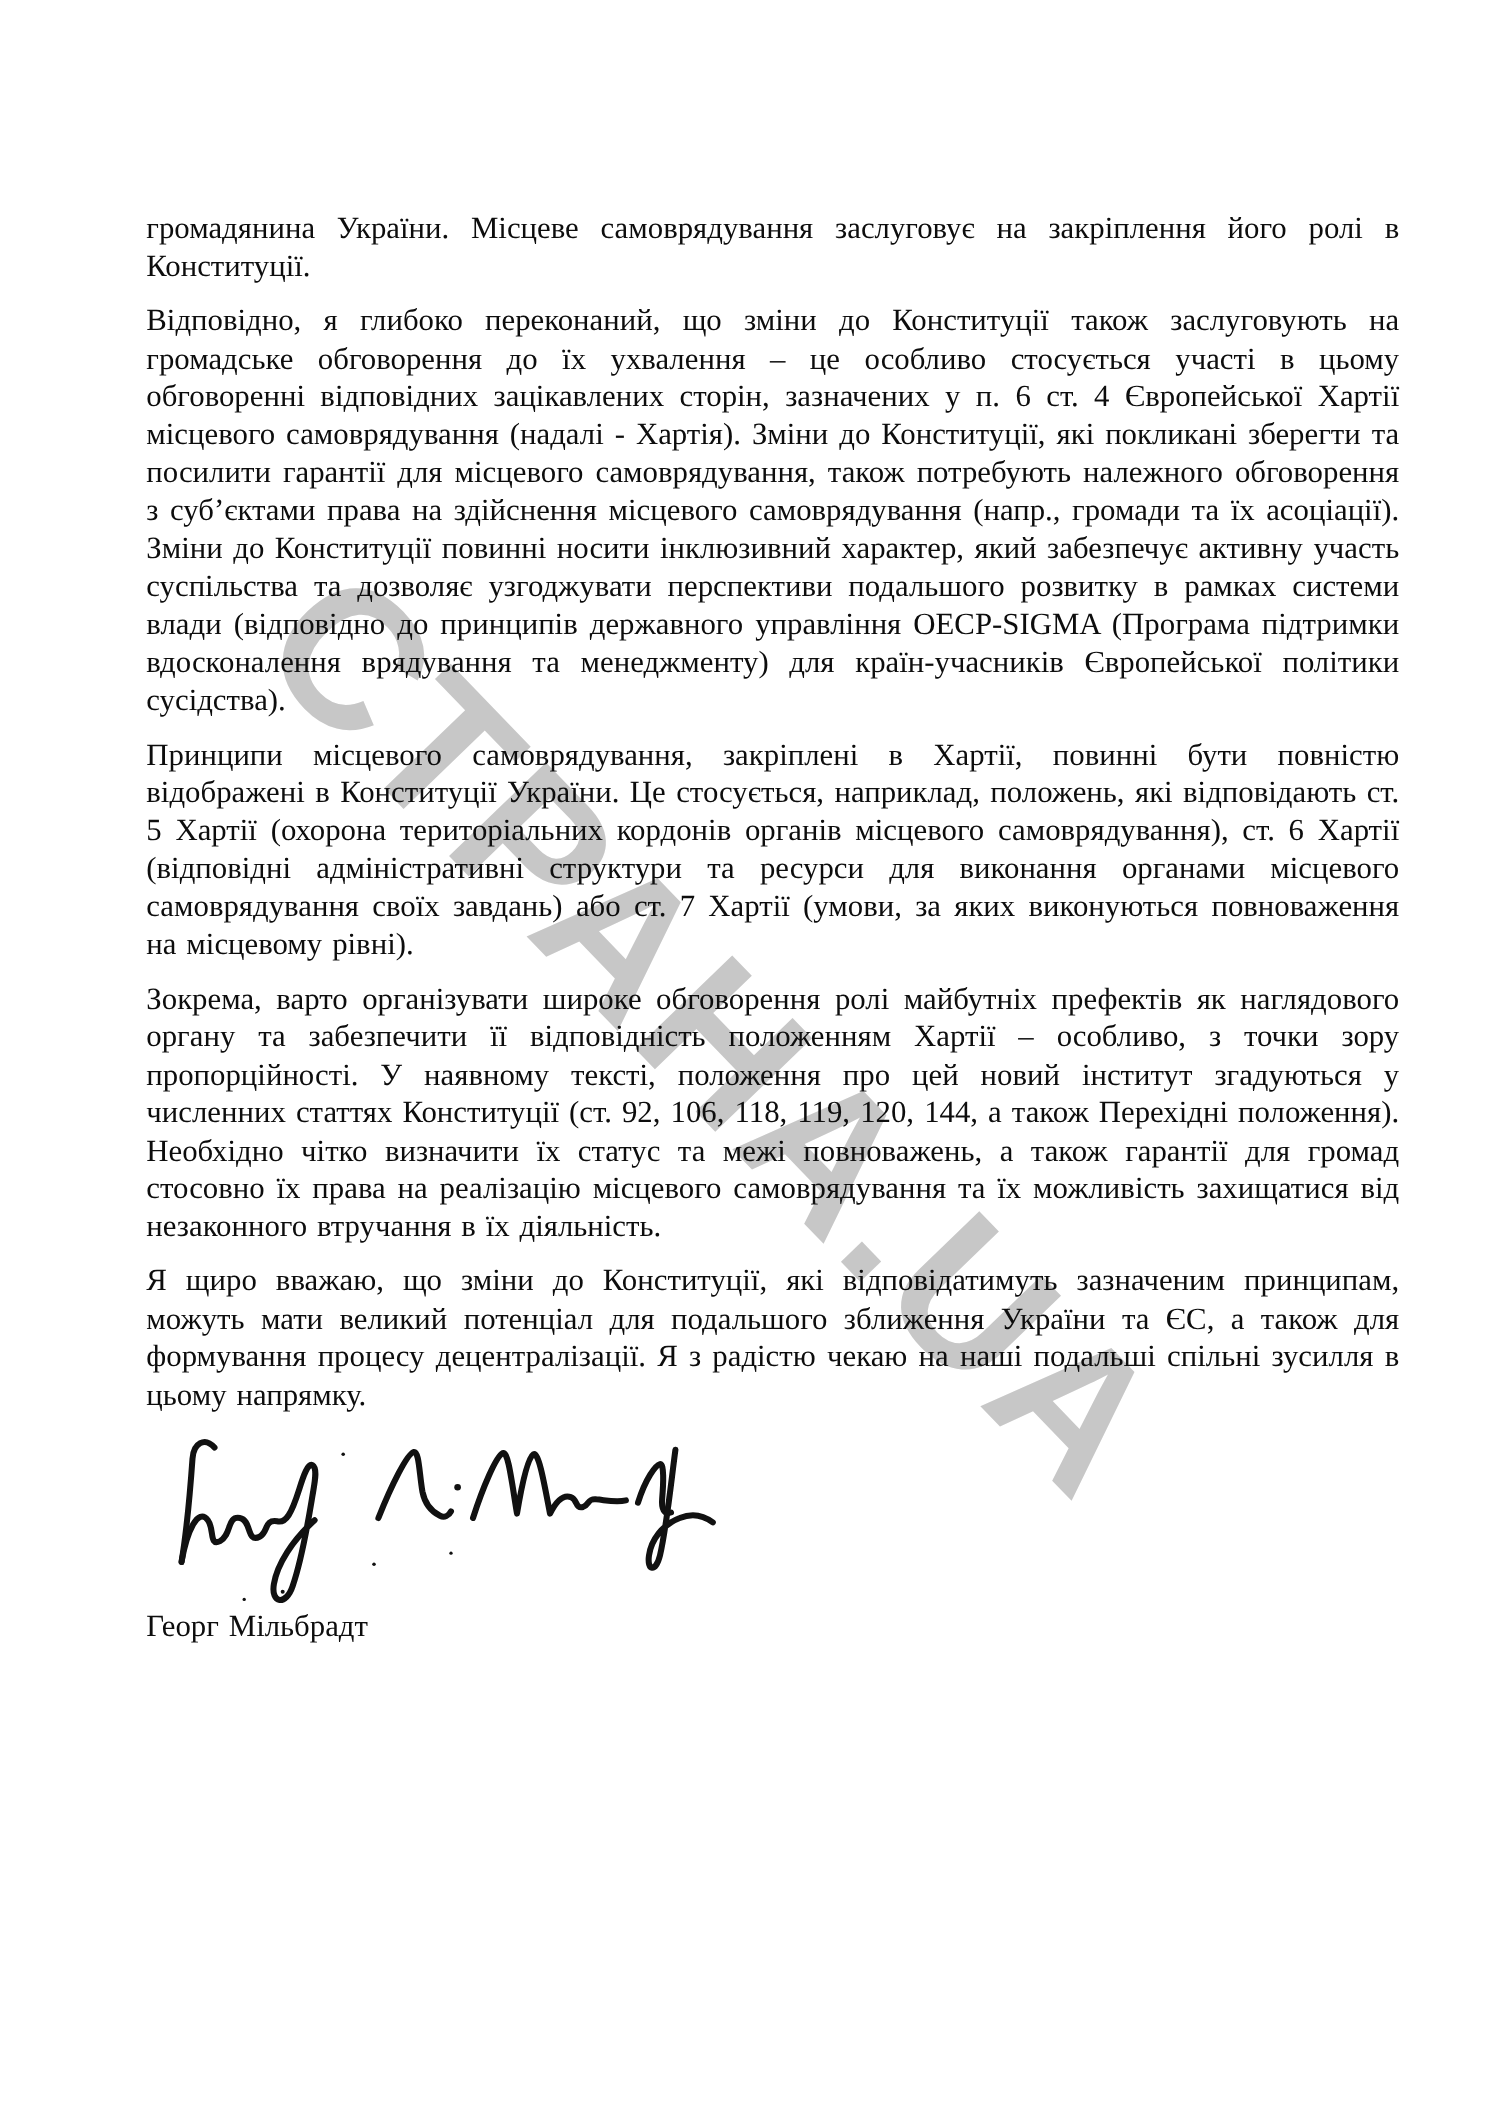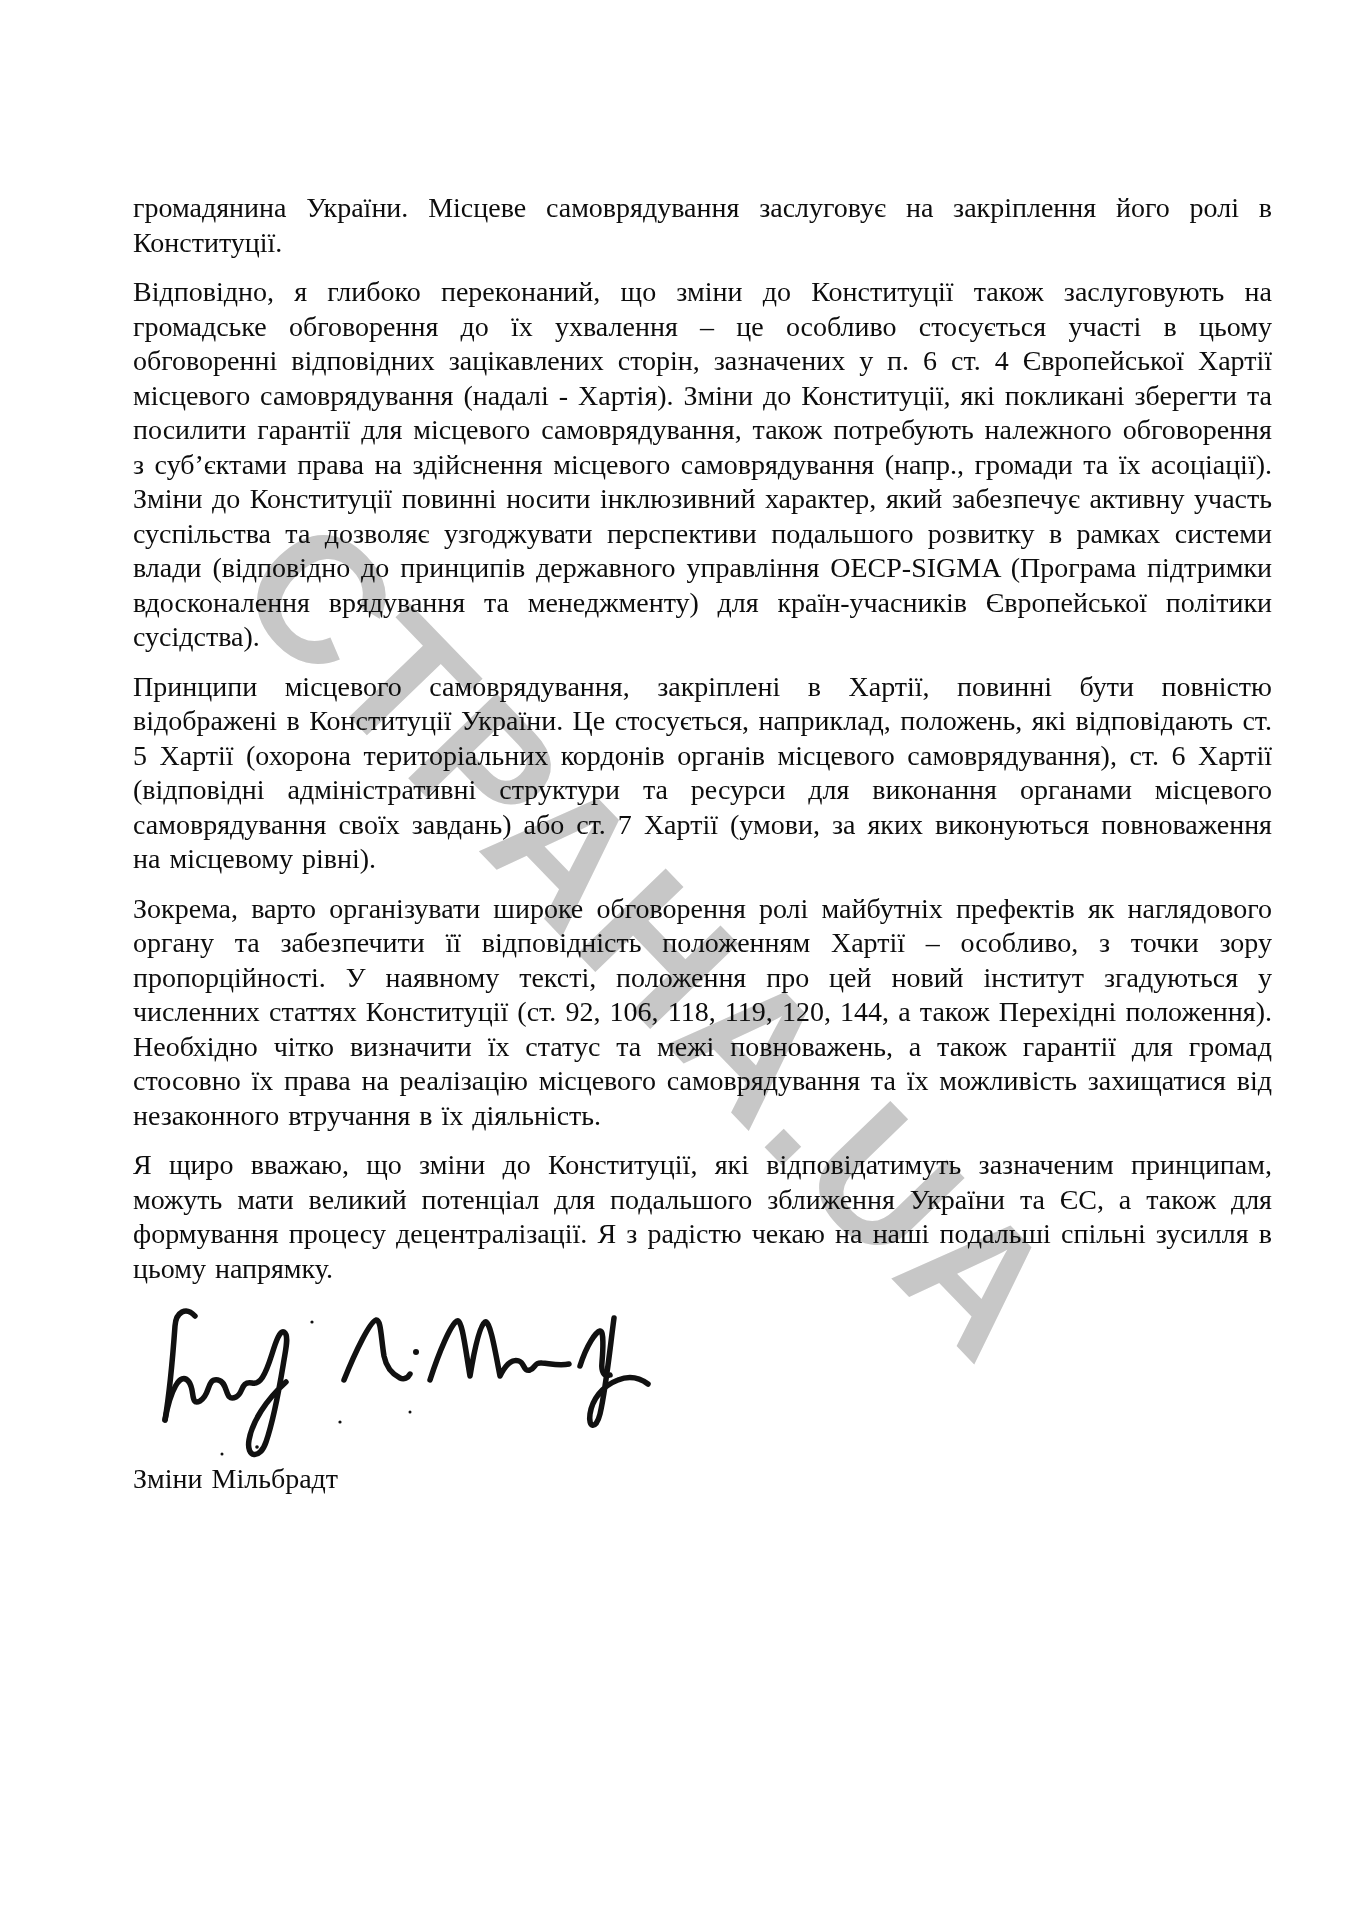--- a/index.html
+++ b/index.html
@@ -97,16 +97,16 @@
         <path d="M452,14 C448,44 444,84 438,110 C434,126 426,124 428,110 C430,96 440,82 456,76 C468,71 478,74 486,80"></path>
 
         <circle cx="95" cy="143" r="1.8" fill="#111111" stroke="none"></circle>
         <circle cx="178" cy="118" r="1.6" fill="#111111" stroke="none"></circle>
         <circle cx="248" cy="108" r="1.5" fill="#111111" stroke="none"></circle>
         <circle cx="60" cy="150" r="1.5" fill="#111111" stroke="none"></circle>
         <circle cx="150" cy="18" r="1.6" fill="#111111" stroke="none"></circle>
       </svg>
     </div>
 
-    <p class="signatory-name">Зміни Мільбрадт</p>
+    <p class="signatory-name">Георг Мільбрадт</p>
 
   </div>
 </div>
 
 </body></html>

